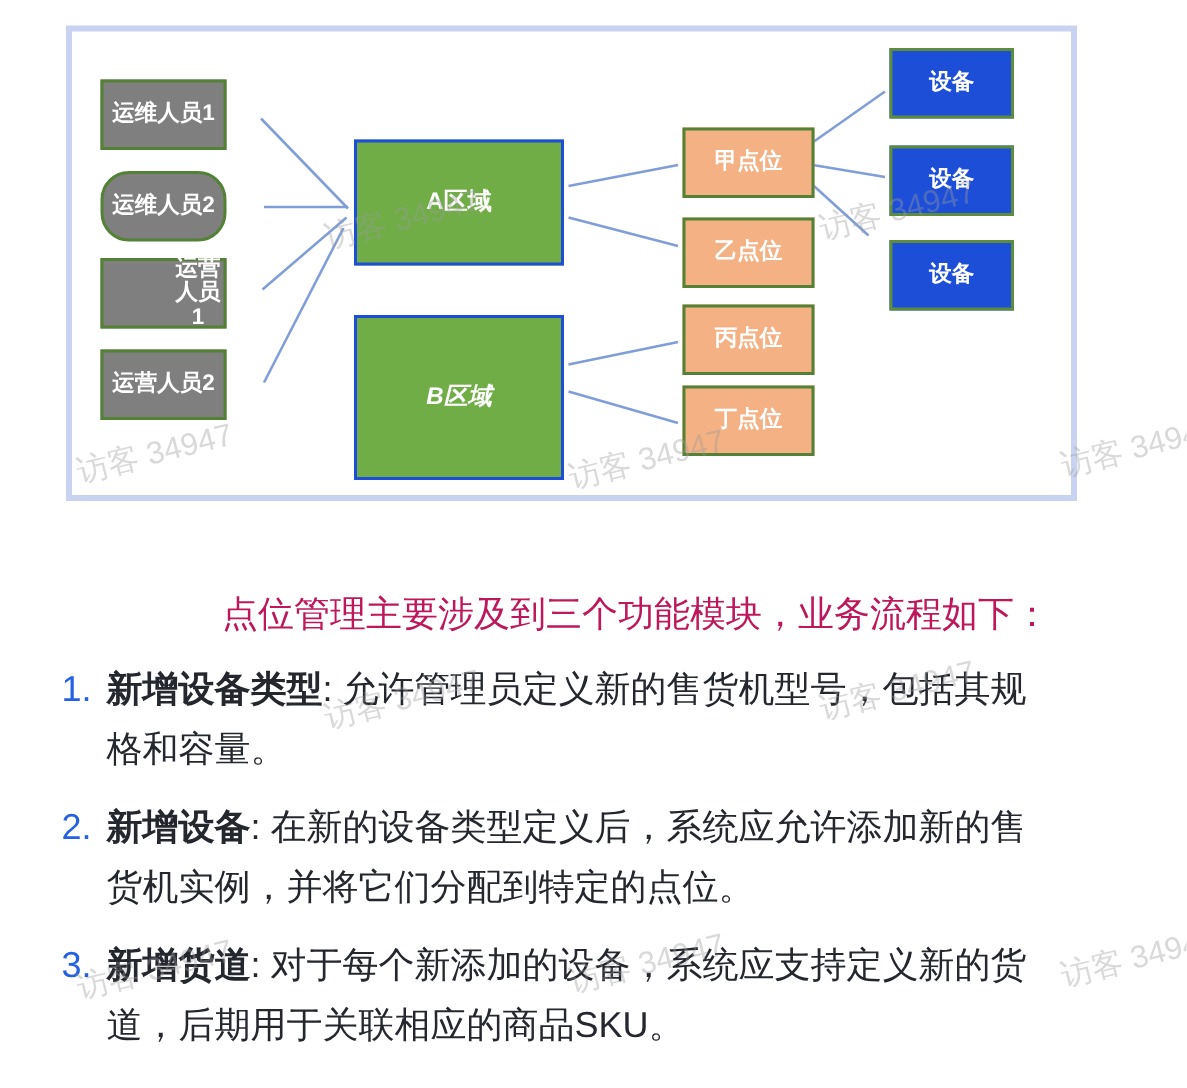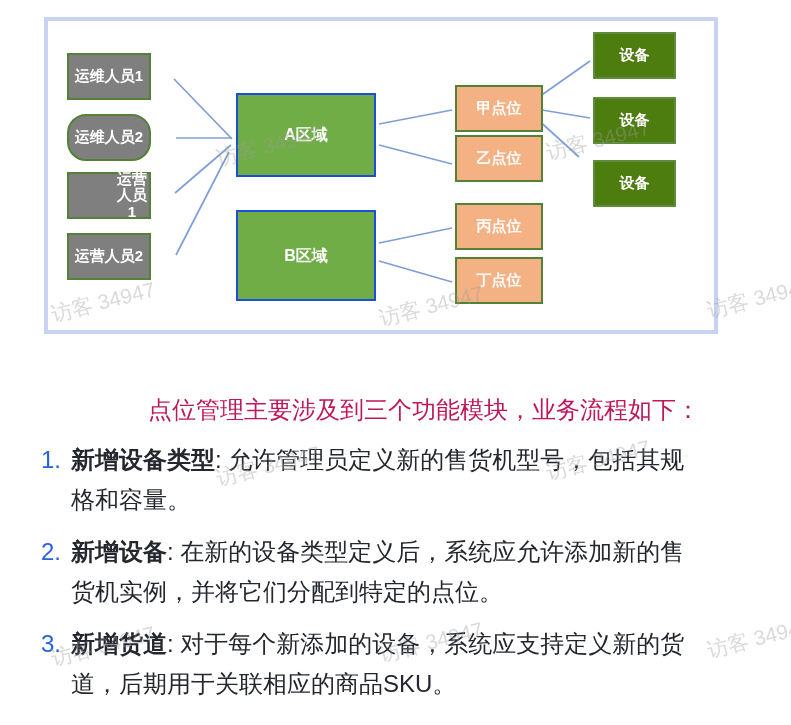--- a/index.html
+++ b/index.html
@@ -39,34 +39,34 @@
   .actor-0 { top: 32px; } .actor-1 { top: 93px; border-radius: 19px; }
   .actor-2 { top: 151px; padding-left: 46px; } .actor-3 { top: 212px; }
 
   .area {
     left: 188px; width: 140px;
     background: #70ad47;
     border: 2px solid #1d4ed8;
     font-size: 16px;
   }
   .area-0 { top: 72px; height: 84px; }
-  .area-1 { top: 189px; height: 91px; }
+  .area-1 { top: 189px; height: 110px; font-style: italic; }
 
   .point {
     left: 407px; width: 88px; height: 47px;
     background: #f4b183;
     border: 2px solid #538135;
     font-size: 15px;
   }
-  .point-0 { top: 64px; } .point-1 { top: 114px; }
+  .point-0 { top: 64px; } .point-1 { top: 124px; }
   .point-2 { top: 182px; } .point-3 { top: 236px; }
 
   .device {
     left: 545px; width: 83px; height: 47px;
-    background: #4d7c0f;
+    background: #1d4ed8;
     border: 2px solid #5d8c3c;
     font-size: 15px;
   }
   .device-0 { top: 11px; } .device-1 { top: 76px; } .device-2 { top: 139px; }
 
   .connectors { position: absolute; left: 0; top: 0; width: 666px; height: 309px; }
   .connectors line { stroke: #7f9ed8; stroke-width: 1.7; }
 
   
   .text-section {

